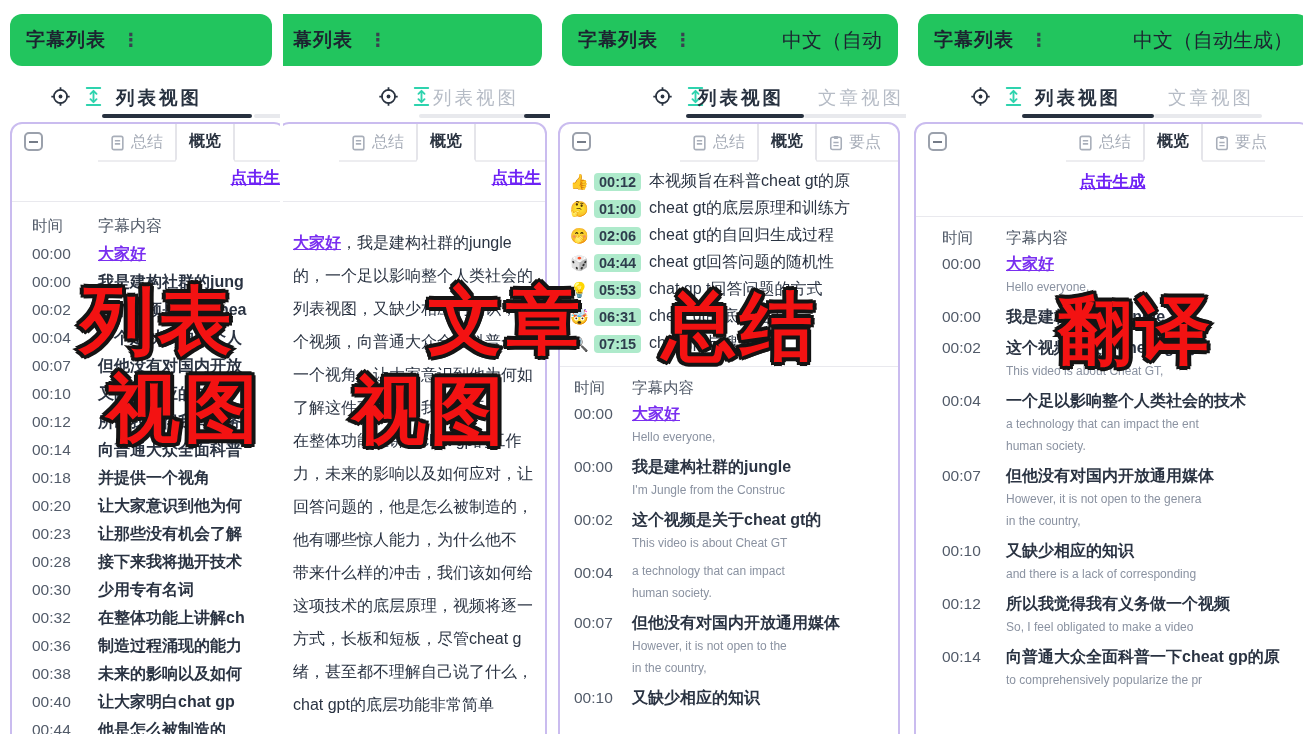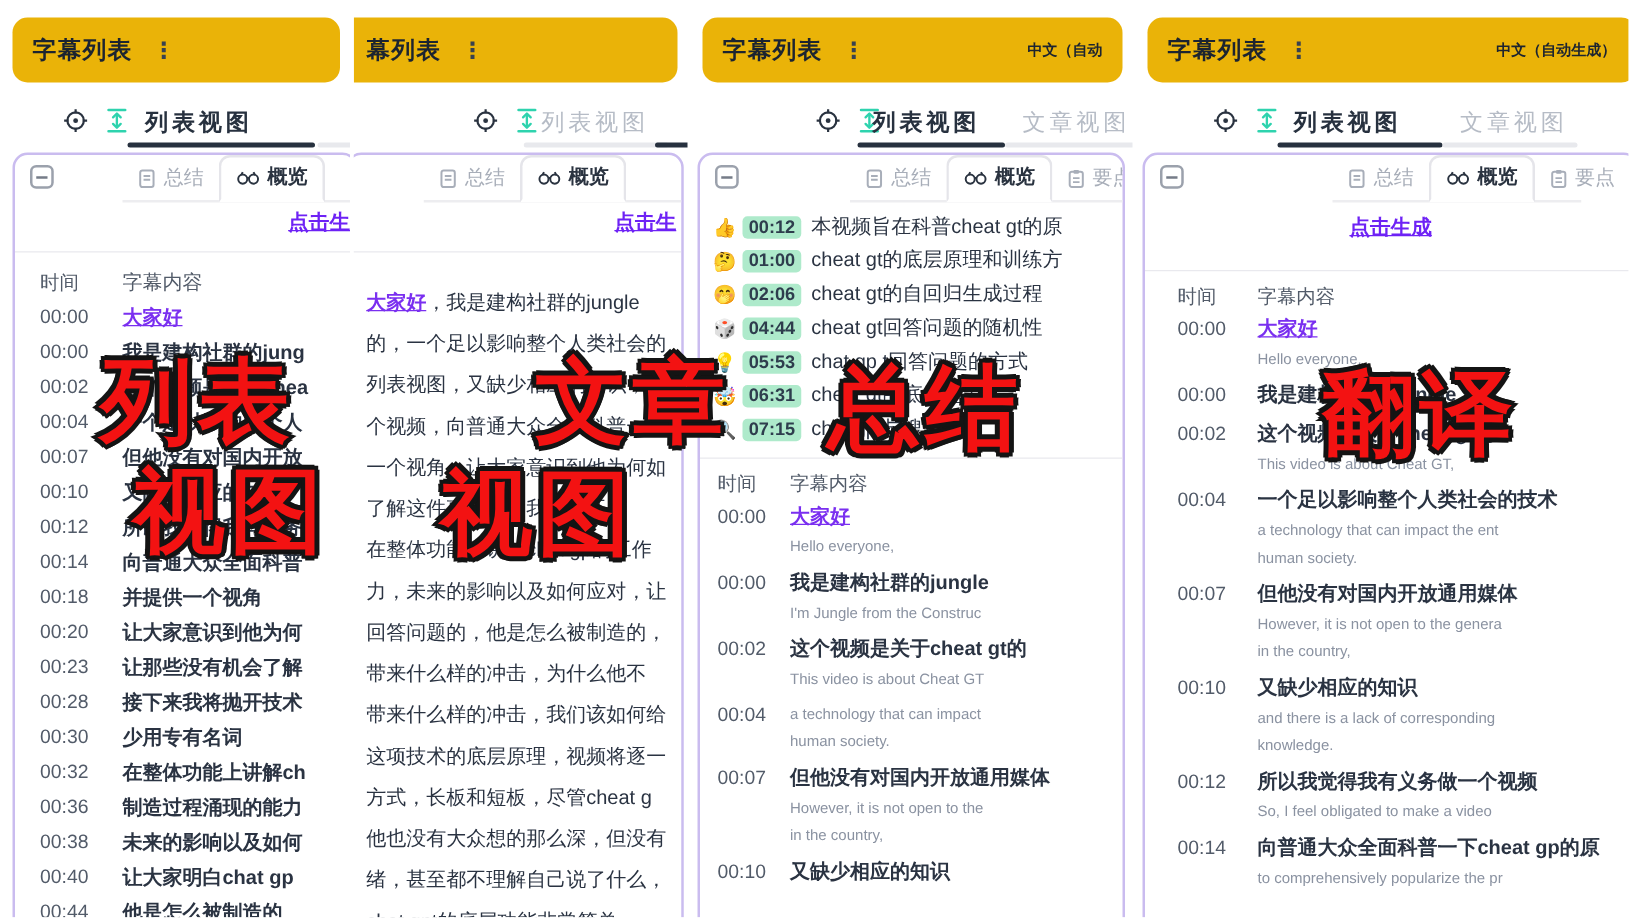--- a/index.html
+++ b/index.html
@@ -5,27 +5,27 @@
   html,body{margin:0;padding:0;background:#fff;}
   #screen{position:relative;width:1303px;height:734px;overflow:hidden;background:#fff;
           font-family:"Liberation Sans","DejaVu Sans",sans-serif;}
   .panel{position:absolute;top:0;height:734px;overflow:hidden;background:#fff;}
   #p0{left:0;width:280px}
   #p1{left:283px;width:267px}
   #p2{left:552px;width:354px}
   #p3{left:908px;width:395px}
 
   
-  .hdr{position:absolute;top:14px;left:10px;right:8px;height:52px;background:#eab308;
+  .hdr{position:absolute;top:14px;left:10px;right:8px;height:52px;background:#22c55e;
        border-radius:12px;display:flex;align-items:center;padding:0 16px;box-sizing:border-box;}
   #p1 .hdr{left:0;border-top-left-radius:0;border-bottom-left-radius:0;padding-left:10px;}
   #p3 .hdr{right:-6px;}
   .title{font-size:19px;font-weight:700;color:#1c2430;letter-spacing:1px;white-space:nowrap;}
   .dots{margin-left:16px;font-size:18px;font-weight:700;color:#39424f;line-height:1;cursor:pointer;}
-  .lang{margin-left:auto;font-size:12px;font-weight:700;color:#1c2430;white-space:nowrap;overflow:hidden;}
+  .lang{margin-left:auto;font-size:20px;font-weight:400;color:#1c2430;white-space:nowrap;overflow:hidden;}
 
   
   .tabrow{position:absolute;top:78px;left:0;right:0;height:42px;}
   .ticons{position:absolute;top:8px;display:flex;gap:13px;align-items:center;}
   #p0 .ticons{left:50px}
   #p1 .ticons{left:95px}
   #p2 .ticons{left:100px}
   #p3 .ticons{left:62px}
   .tab{position:absolute;top:7px;font-size:18.5px;letter-spacing:3px;color:#b6bcc6;white-space:nowrap;cursor:pointer;}
   .tab.active{color:#27313f;font-weight:600;}
@@ -44,21 +44,21 @@
             border-radius:5px;display:flex;align-items:center;justify-content:center;cursor:pointer;box-sizing:border-box;}
   .collapse i{display:block;width:9px;height:2px;background:#757c88;}
   .strip{position:absolute;bottom:0;display:flex;align-items:flex-end;border-bottom:2px solid #ededf0;}
   #p0 .strip{left:86px;right:-40px}
   #p1 .strip{left:60px;right:-34px}
   #p2 .strip{left:120px;right:-44px}
   #p3 .strip{left:150px;right:44px}
   .st{display:flex;align-items:center;gap:6px;padding:5px 12px 7px;font-size:16px;color:#a8aeb9;
       white-space:nowrap;cursor:pointer;}
   .st.active{border:2px solid #e5e5ea;border-bottom:3px solid #fff;margin-bottom:-2px;
-             border-radius:9px 9px 0 0;color:#2a3340;font-weight:600;}
+             border-radius:9px 9px 0 0;color:#2a3340;font-weight:600;flex-direction:column;}
 
   .genrow{position:relative;height:34px;}
   .genlink{position:absolute;right:4px;top:5px;color:#6e22f5;font-weight:700;font-size:16.5px;
            text-decoration:underline;white-space:nowrap;cursor:pointer;}
   .genlink.center{position:static;display:block;text-align:center;margin-top:9px;}
   .divider{height:1px;background:#e9e9ee;margin:5px 0 0;}
 
   
   .lst{padding:10px 0 0 0;}
   .lr{display:flex;height:28px;align-items:center;padding-left:20px;font-size:16px;white-space:nowrap;cursor:pointer;}
@@ -294,25 +294,24 @@
         <div class="al"><span class="alink">大家好</span><span>，我是建构社群的jungle</span></div>
         <div>
             <div class="al">的，一个足以影响整个人类社会的</div>
             <div class="al">列表视图，又缺少相应的知识，</div>
             <div class="al">个视频，向普通大众全面科普一下</div>
             <div class="al">一个视角，让大家意识到他为何如</div>
             <div class="al">了解这件事的人，我将抛开</div>
             <div class="al">在整体功能上讲解chat gp的工作</div>
             <div class="al">力，未来的影响以及如何应对，让</div>
             <div class="al">回答问题的，他是怎么被制造的，</div>
-            <div class="al">带来什么样的冲击，为什么他不</div>
+            <div class="al">他有哪些惊人能力，为什么他不</div>
             <div class="al">带来什么样的冲击，我们该如何给</div>
             <div class="al">这项技术的底层原理，视频将逐一</div>
             <div class="al">方式，长板和短板，尽管cheat g</div>
-            <div class="al">他也没有大众想的那么深，但没有</div>
             <div class="al">绪，甚至都不理解自己说了什么，</div>
             <div class="al">chat gpt的底层功能非常简单</div>
           </div>
       </div>
     </div>
   </div>
 
   <div class="panel" id="p2">
     <div class="hdr">
       <span class="title">字幕列表</span>
@@ -568,21 +567,20 @@
                 <div class="bzh">但他没有对国内开放通用媒体</div>
                 <div class="ben">However, it is not open to the genera</div>
                 <div class="ben">in the country,</div>
               </div>
             </div>
             <div class="br">
               <span class="t">00:10</span>
               <div>
                 <div class="bzh">又缺少相应的知识</div>
                 <div class="ben">and there is a lack of corresponding</div>
-                <div class="ben">knowledge.</div>
               </div>
             </div>
             <div class="br">
               <span class="t">00:12</span>
               <div>
                 <div class="bzh">所以我觉得我有义务做一个视频</div>
                 <div class="ben">So, I feel obligated to make a video</div>
               </div>
             </div>
             <div class="br">

